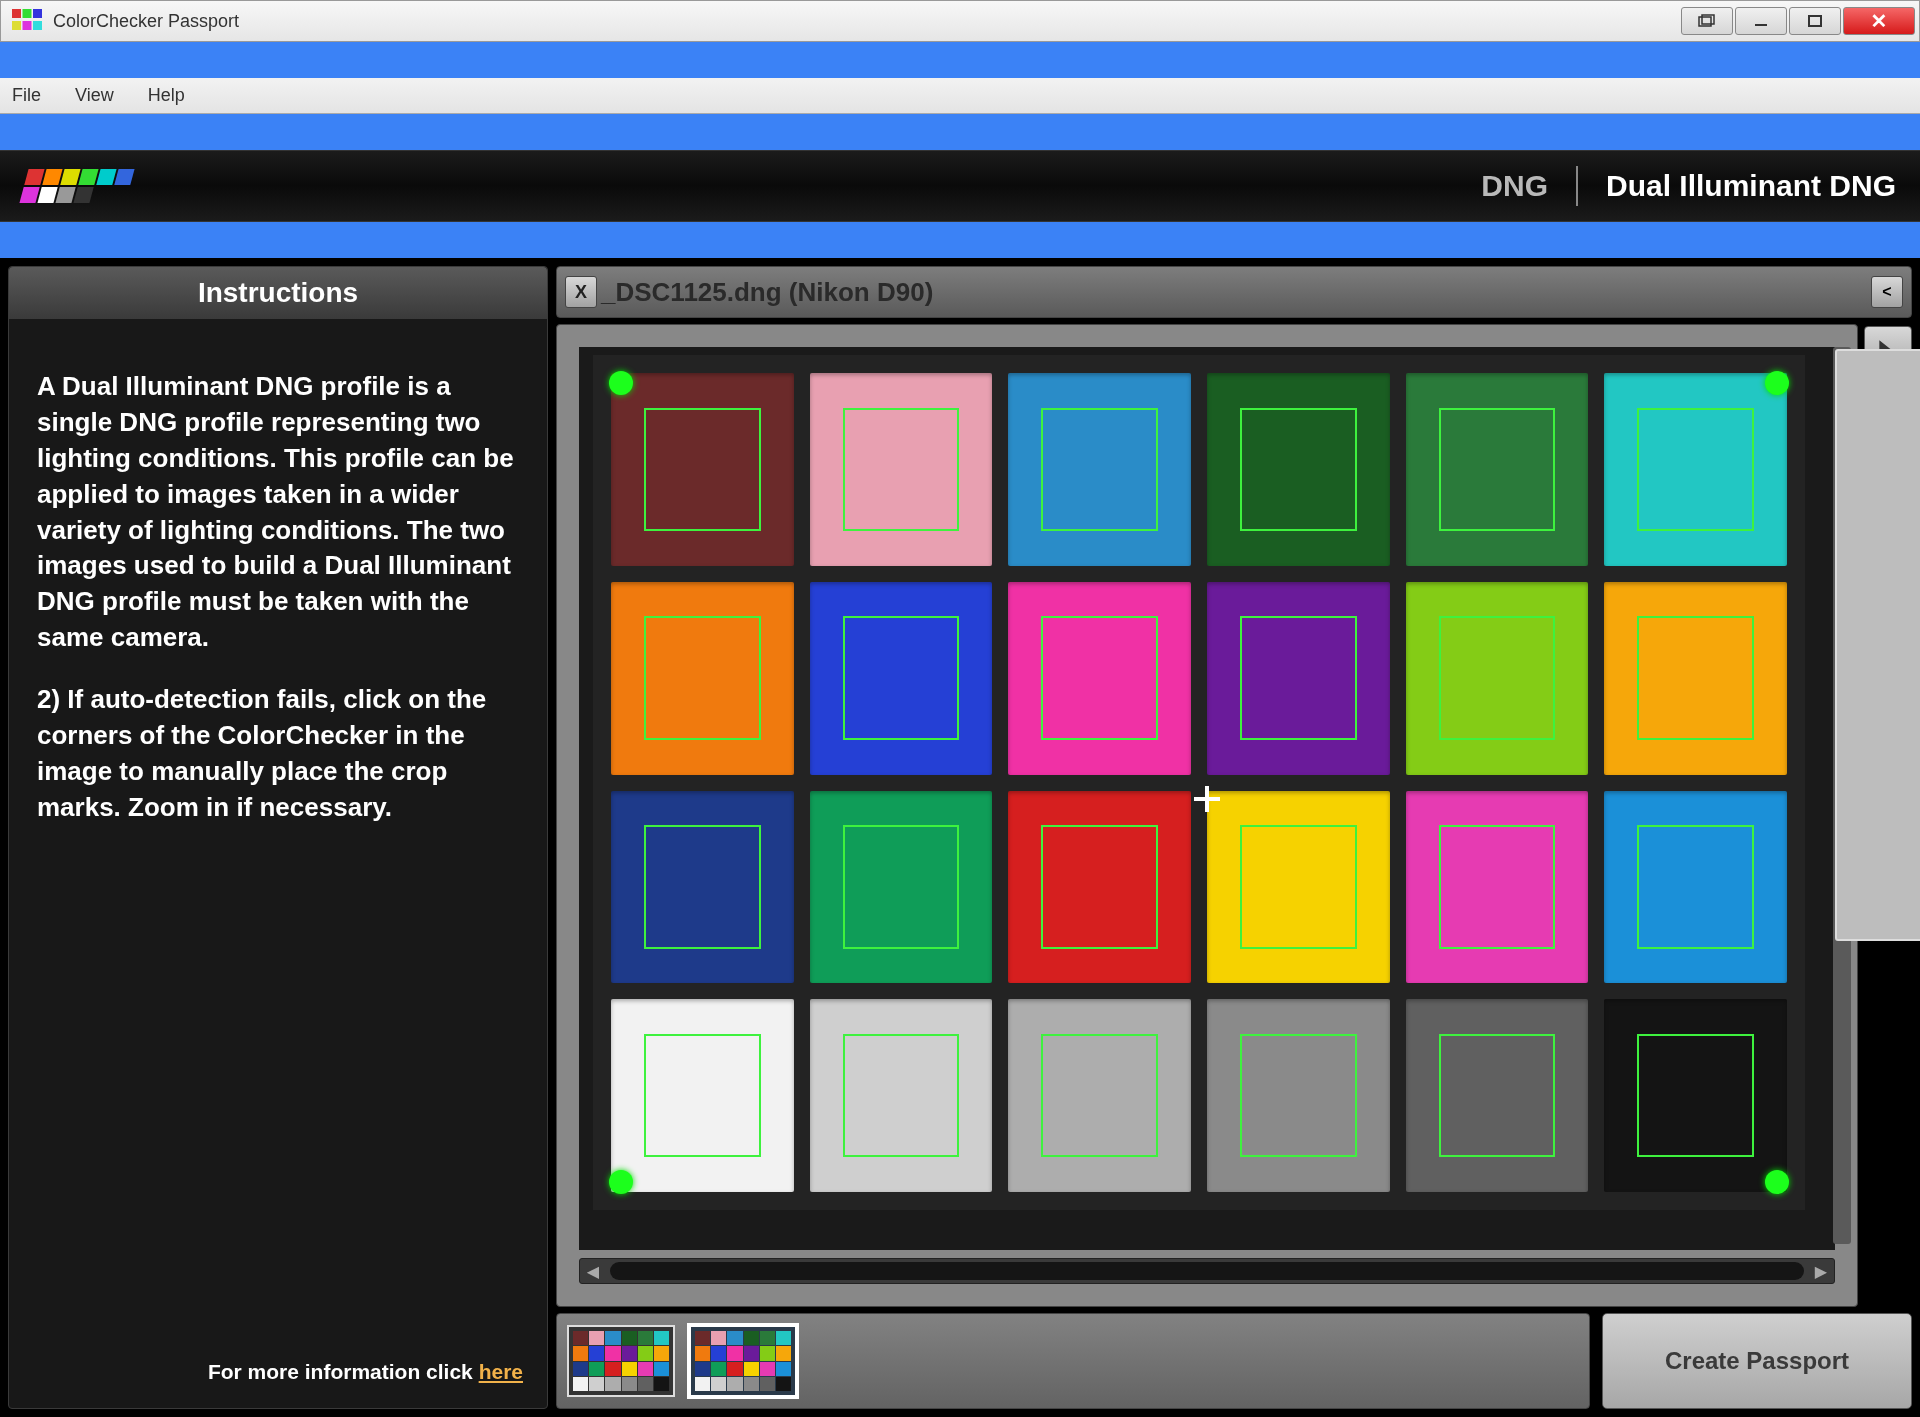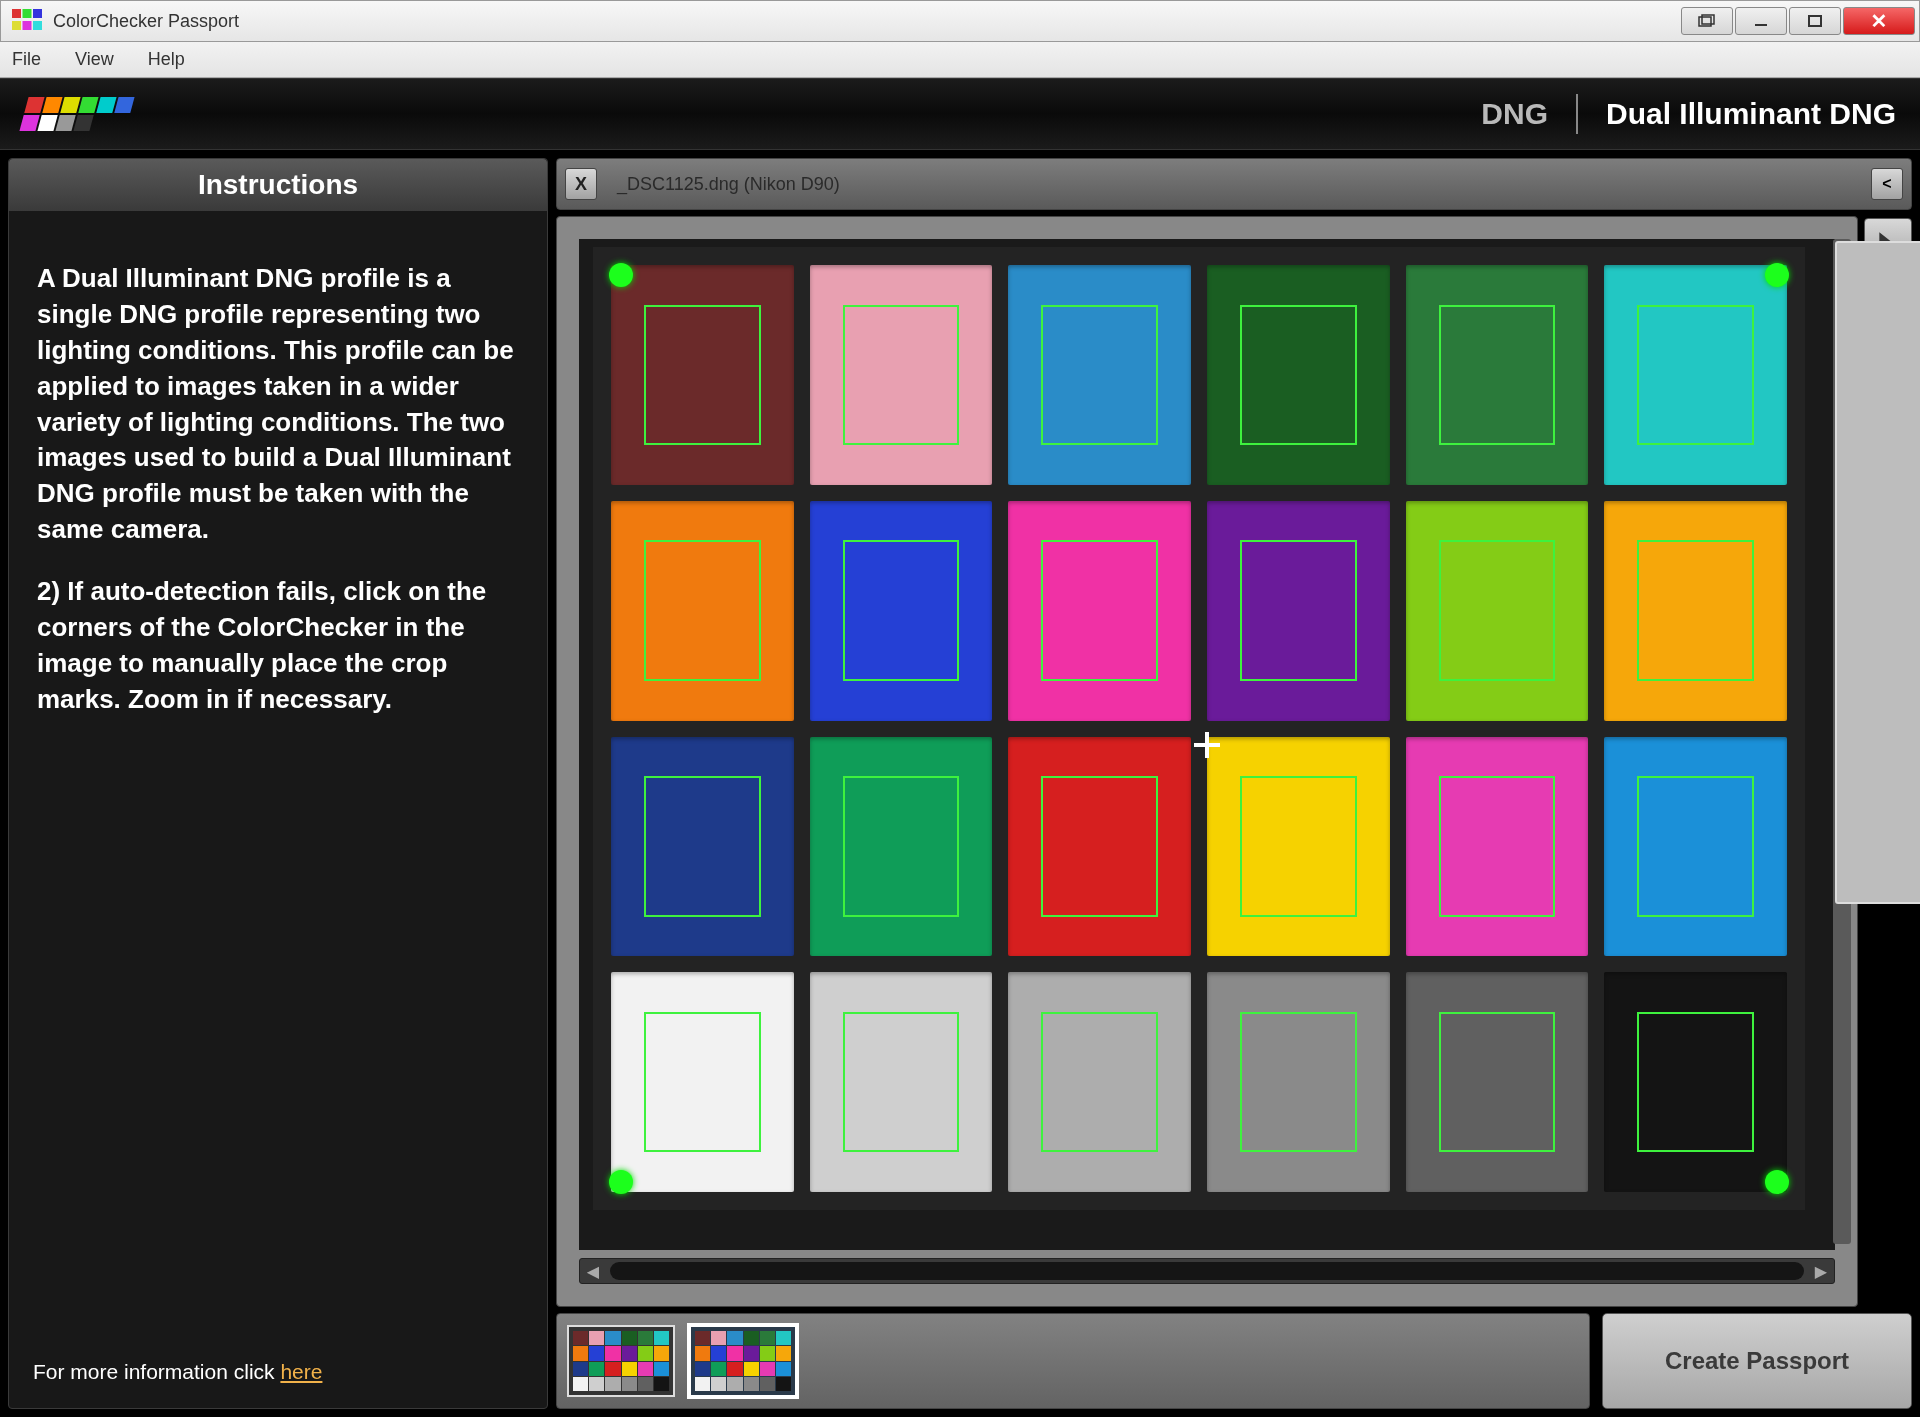--- a/index.html
+++ b/index.html
@@ -1,19 +1,19 @@
 <!DOCTYPE html>
 <html><head>
 <meta charset="utf-8">
 <style>
 * { margin:0; padding:0; box-sizing:border-box; }
 body { font-family: Arial, sans-serif; background:#000; width:1920px; height:1417px; overflow:hidden; }
 
 
-.window { width:1920px; height:1417px; background:#15803d; display:flex; flex-direction:column; }
+.window { width:1920px; height:1417px; background:#3b82f6; display:flex; flex-direction:column;gap:36px; }
 .titlebar { height:42px; background:linear-gradient(#f7f7f7,#e6e6e6); display:flex; align-items:center; border:1px solid #999; }
 .titlebar .icon { width:36px; height:36px; margin:0 8px; display:flex; align-items:center; justify-content:center; }
 .titlebar .title { font-size:18px; color:#333; flex:1; }
 .titlebar .winbtns { display:flex; align-items:center; gap:2px; margin-right:4px; }
 .titlebar .winbtn { width:52px; height:28px; border:1px solid #888; background:linear-gradient(#f0f0f0,#d6d6d6); border-radius:3px; display:flex; align-items:center; justify-content:center; font-size:16px; cursor:pointer; }
 .titlebar .winbtn.close { background:linear-gradient(#f56767,#d61a1a); color:#fff; width:72px; font-weight:bold; font-size:20px; }
 
 .menubar { height:36px; background:linear-gradient(#f2f2f2,#e4e4e4); display:flex; align-items:center; padding:0 12px; gap:34px; font-size:18px; color:#333; border-bottom:1px solid #aaa; }
 .menubar span { cursor:pointer; }
 
@@ -29,27 +29,27 @@
 .brandbar .modes .sep { width:2px; height:40px; background:#888; }
 .brandbar .mode-inactive { color:#b9b9b9; cursor:pointer; }
 .brandbar .mode-active { color:#fff; cursor:pointer; }
 
 .content { flex:1; display:flex; background:#000; padding:8px; gap:8px; }
 
 .sidebar { width:540px; background:#181818; display:flex; flex-direction:column; border:1px solid #3a3a3a; border-radius:4px; }
 .sidebar .hdr { height:52px; background:linear-gradient(#5a5a5a,#3a3a3a); display:flex; align-items:center; justify-content:center; font-size:28px; font-weight:bold; color:#fff; border-radius:4px 4px 0 0; }
 .sidebar .body { flex:1; padding:50px 28px 28px; color:#fff; font-size:26px; font-weight:bold; line-height:1.38; overflow:auto; }
 .sidebar .body p { margin-bottom:26px; }
-.sidebar .foot { padding:24px; text-align:left; color:#fff; font-size:21px; font-weight:normal; }
+.sidebar .foot { padding:24px; text-align:right; color:#fff; font-size:21px; font-weight:bold; }
 .sidebar .foot a { color:#f2b24a; text-decoration:underline; cursor:pointer; }
 
 .main { flex:1; display:flex; flex-direction:column; gap:6px; }
 .tabbar { height:52px; display:flex; align-items:center; background:linear-gradient(#7d7d7d,#5a5a5a); border:1px solid #444; border-radius:4px; padding:0 8px; }
 .tabbar .cbtn { width:32px; height:32px; background:linear-gradient(#d8d8d8,#a2a2a2); border:1px solid #444; border-radius:3px; display:flex; align-items:center; justify-content:center; font-weight:bold; font-size:18px; color:#222; cursor:pointer; }
-.tabbar .fname { flex:1; margin-left:20px; font-size:18px; font-weight:normal; color:#2a2a2a; }
+.tabbar .fname { flex:1; margin-left:4px; font-size:26px; font-weight:bold; color:#2a2a2a; }
 .tabbar .togbtn { width:32px; height:32px; background:linear-gradient(#d8d8d8,#a2a2a2); border:1px solid #444; border-radius:3px; display:flex; align-items:center; justify-content:center; font-weight:bold; cursor:pointer; }
 
 .viewport-wrap { flex:1; display:flex; gap:6px; }
 .viewport { flex:1; background:#888; border:1px solid #444; border-radius:4px; padding:22px; display:flex; flex-direction:column; }
 .canvas { flex:1; background:#1a1a1a; position:relative; overflow:auto; }
 .colorchecker { position:absolute; top:8px; left:14px; right:30px; bottom:40px; background:#232323; display:grid; grid-template-columns:repeat(6,1fr); grid-template-rows:repeat(4,1fr); gap:16px; padding:18px; }
 .patch { position:relative; border-radius:2px; box-shadow:0 2px 4px rgba(0,0,0,.3) inset; }
 .patch::after { content:""; position:absolute; top:18%; left:18%; right:18%; bottom:18%; border:2px solid #3ef23e; }
 .corner-dot { position:absolute; width:24px; height:24px; background:#1cff1c; border-radius:50%; box-shadow:0 0 6px #0d0; }
 .cross { position:absolute; top:50%; left:50%; width:26px; height:26px; transform:translate(-50%,-50%); }

